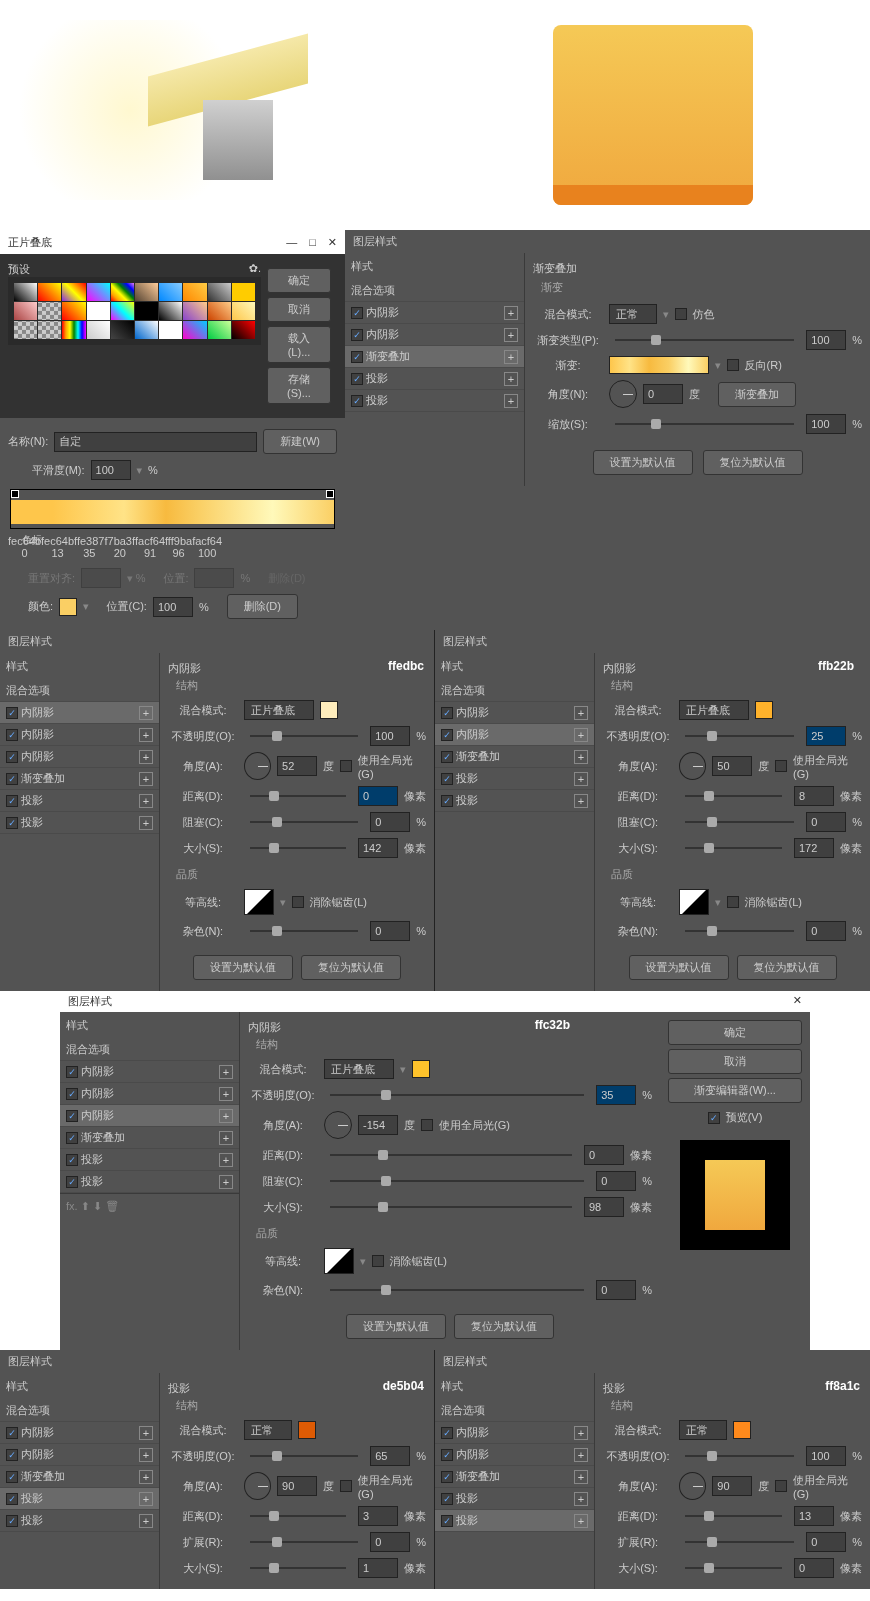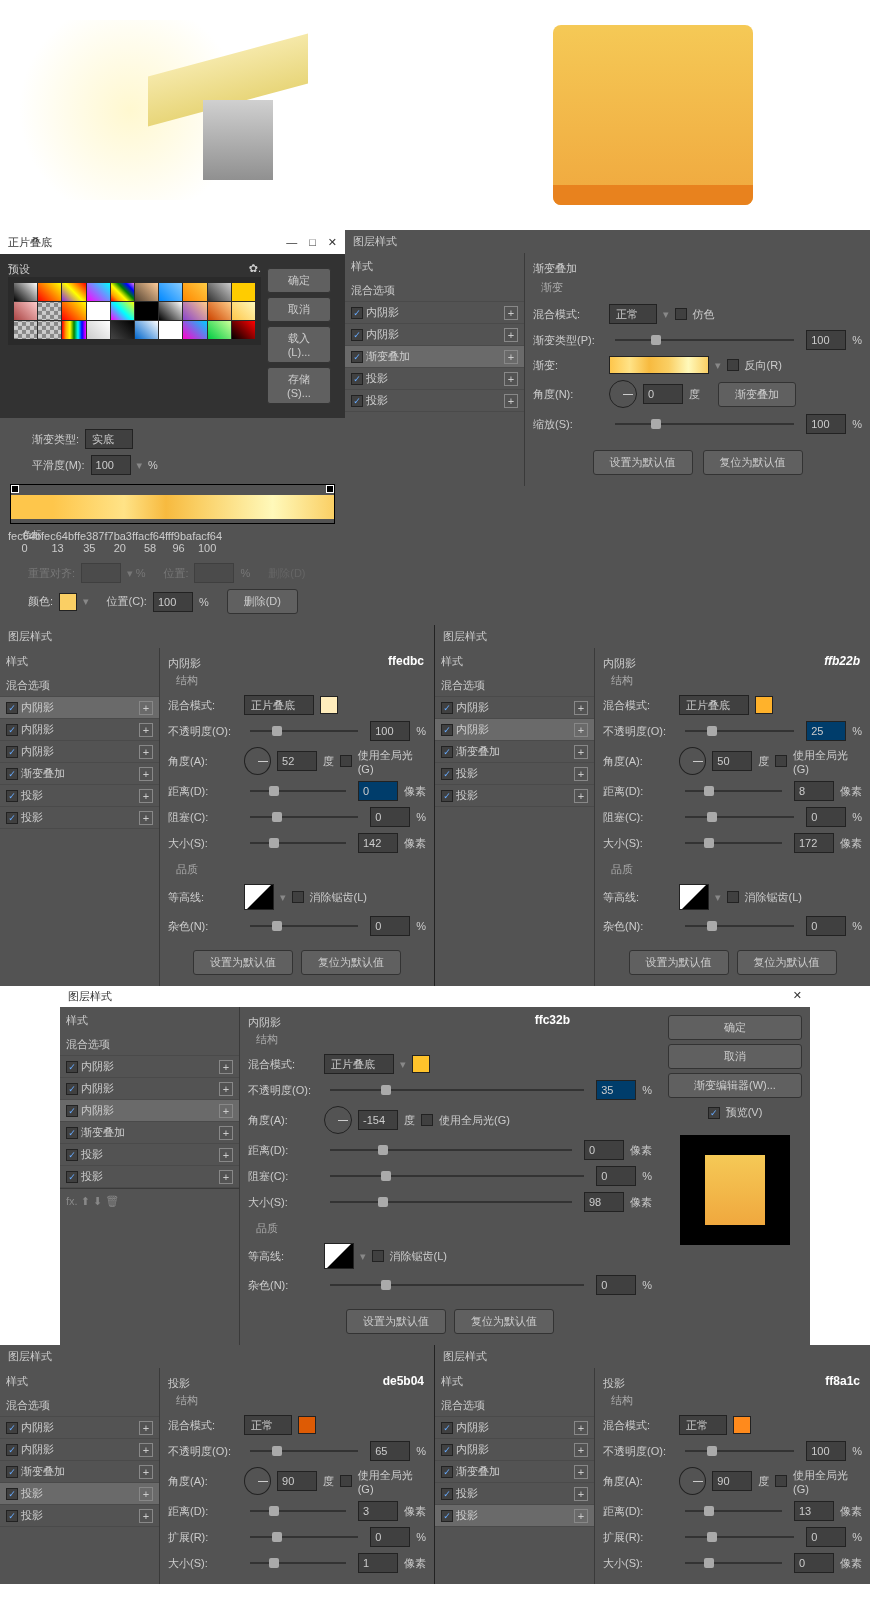--- a/index.html
+++ b/index.html
@@ -10,21 +10,21 @@
 .shape1 .top{position:absolute;left:30px;top:0;width:160px;height:50px;background:linear-gradient(180deg,#f5e8a8,#e8d67a);transform:skewY(-15deg);}
 .shape1 .side{position:absolute;left:85px;top:45px;width:70px;height:80px;background:linear-gradient(180deg,#d0d0d0,#909090);}
 .shape2{width:200px;height:180px;background:linear-gradient(180deg,#f5c956,#f0a83e);border-radius:8px;position:relative;}
 .shape2::after{content:'';position:absolute;bottom:0;left:0;right:0;height:20px;background:#e8821e;border-radius:0 0 8px 8px;}
 .panel{background:#535353;color:#ccc;}
 .panel-dark{background:#323232;}
 .titlebar{background:#fff;color:#333;padding:4px 8px;display:flex;justify-content:space-between;align-items:center;height:24px;}
 .titlebar .wincontrols{display:flex;gap:12px;}
 .section-title{background:#535353;color:#ccc;padding:4px 8px;}
 .row{display:flex;align-items:center;gap:6px;padding:3px 0;}
-.label{text-align:left;min-width:70px;color:#ccc;}
+.label{text-align:center;min-width:70px;color:#ccc;}
 .input{background:#404040;border:1px solid #222;color:#ccc;padding:2px 4px;height:20px;}
 .input-sm{width:40px;}
 .select{background:#404040;border:1px solid #222;color:#ccc;padding:2px 18px 2px 6px;height:20px;position:relative;}
 .btn{background:#606060;border:1px solid #333;color:#ccc;padding:4px 16px;border-radius:3px;text-align:center;}
 .checkbox{width:12px;height:12px;background:#404040;border:1px solid #222;display:inline-flex;align-items:center;justify-content:center;}
 .checkbox.checked::before{content:'✓';color:#6af;font-size:9px;}
 .swatches{display:grid;grid-template-columns:repeat(10,1fr);gap:1px;padding:6px;background:#2a2a2a;}
 .swatch{aspect-ratio:1.3;}
 .gradient-bar{height:24px;background:linear-gradient(90deg,#fec64b 0%,#fec64b 13%,#ffe387 35%,#f7ba3f 48%,#facf64 58%,#fff9ba 81%,#facf64 100%);margin:4px 0;}
 .stops{display:flex;justify-content:flex-start;color:#ccc;font-size:10px;}
@@ -114,23 +114,24 @@
         </div>
         <div class="col p6" style="width:76px;">
           <div class="btn">确定</div>
           <div class="btn">取消</div>
           <div class="btn">载入(L)...</div>
           <div class="btn">存储(S)...</div>
         </div>
       </div>
     </div>
     <div class="p8">
-      <div class="row" style="margin-left:24px;">
-        <span>渐变类型:</span>
-        <div class="select"><span>实底</span></div>
+      <div class="row">
+        <span>名称(N):</span>
+        <input class="input" style="flex: 1 1 0%;" value="自定">
+        <div class="btn">新建(W)</div>
       </div>
       <div class="row" style="margin-left:24px;">
         <span>平滑度(M):</span>
         <input class="input input-sm" value="100" style="">
         <span style="color:#888">▾</span>
           <span>%</span>
       </div>
       <div style="border:1px solid #000;margin:6px 2px;">
         <div style="height:6px;display:flex;justify-content:space-between;">
             <span style="width:8px;height:8px;background:#000;border:1px solid #fff;"></span>
@@ -150,21 +151,21 @@
         <div class="stop">
             <div>ffe387</div>
             <div>35</div>
           </div>
         <div class="stop">
             <div>f7ba3f</div>
             <div>20</div>
           </div>
         <div class="stop">
             <div>facf64</div>
-            <div>58</div>
+            <div>91</div>
           </div>
         <div class="stop">
             <div>fff9ba</div>
             <div>96</div>
           </div>
         <div class="stop">
             <div>facf64</div>
             <div>100</div>
           </div>
       </div>
@@ -390,21 +391,21 @@
               <span><span class="checkbox checked"></span> <span>投影</span></span>
               <span class="plus">+</span>
             </div>
           <div class="style-item">
               <span><span class="checkbox checked"></span> <span>投影</span></span>
               <span class="plus">+</span>
             </div>
         </div>
       </div>
       <div class="p8" style="flex:1;position:relative;">
-        <span class="hex-label" style="right:10px;top:6px;font-style:italic;">ffb22b</span>
+        <span class="hex-label" style="right:16px;top:6px;">ffb22b</span>
         <div>内阴影</div>
         <div style="color:#aaa;margin:2px 0 4px 8px;">结构</div>
         <div class="row">
             <span class="label">混合模式:</span>
             <div class="select"><span>正片叠底</span></div>
             <span class="color-chip" style="background:#ffb22b"></span>
           </div>
         <div class="row">
             <span class="label">不透明度(O):</span>
             <div class="slider"></div>

